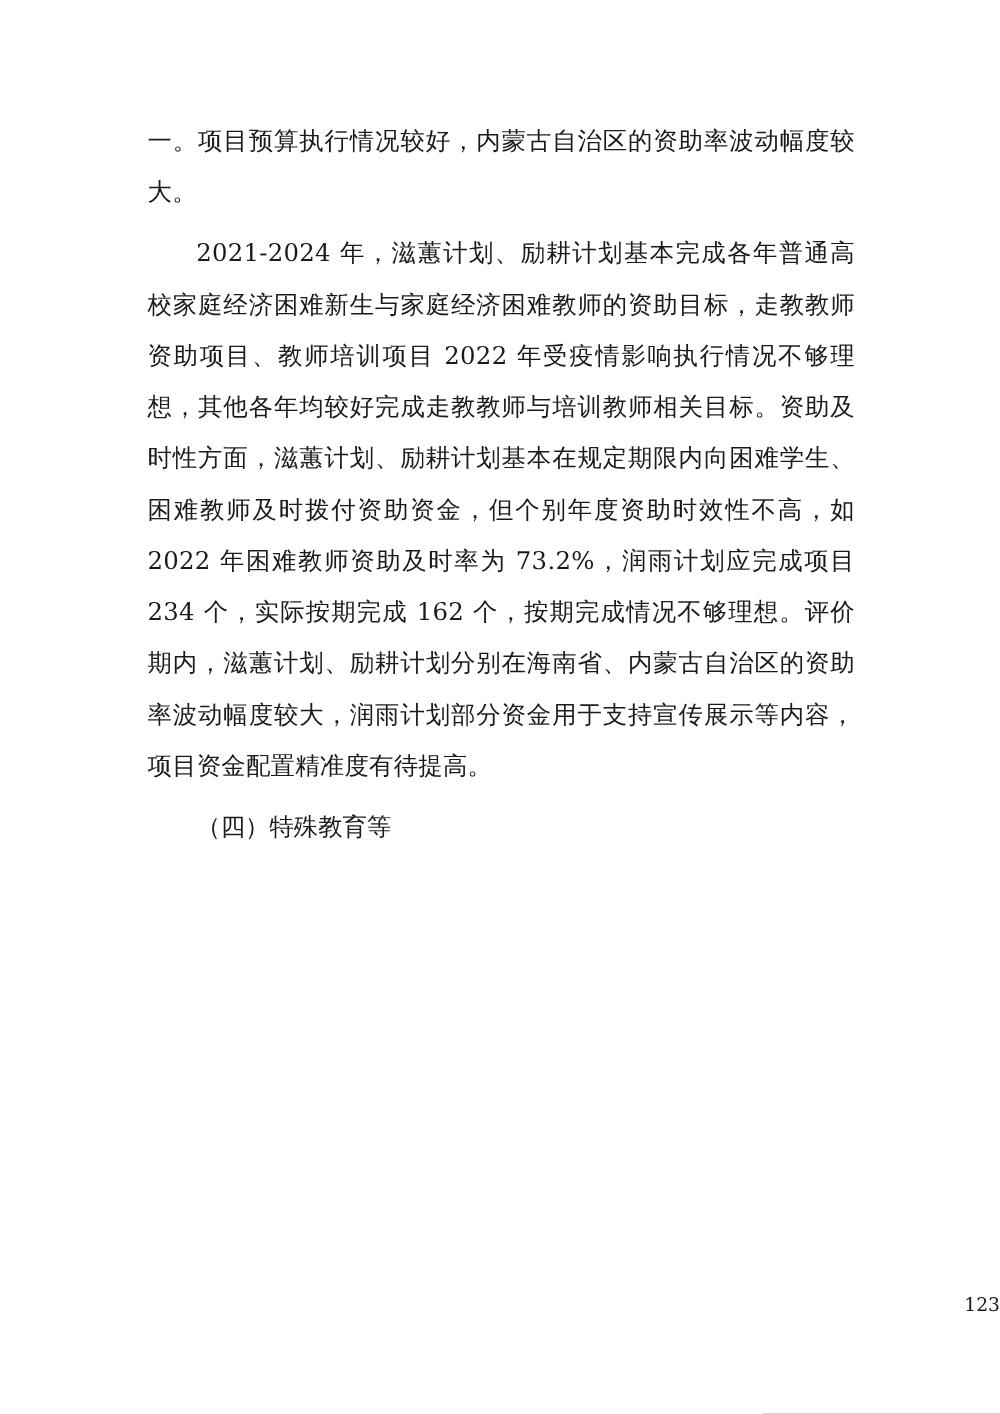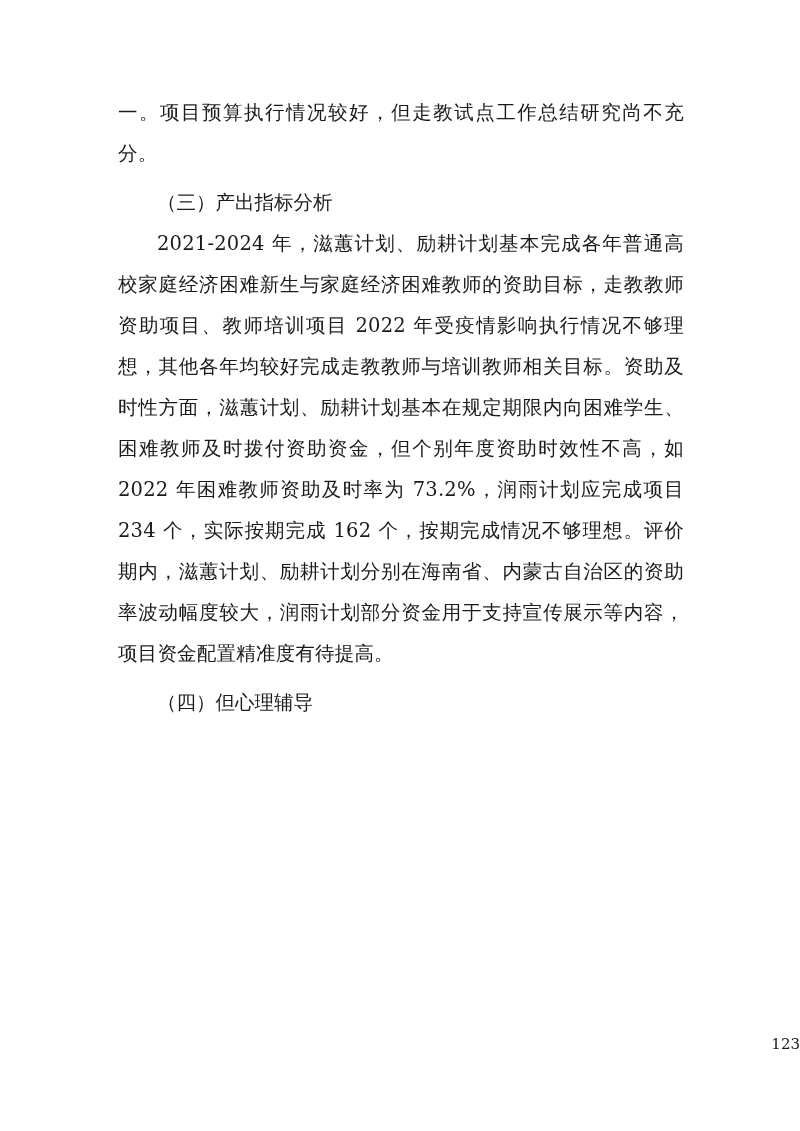--- a/index.html
+++ b/index.html
@@ -60,30 +60,29 @@
     color: #1a1a1a;
   }
 </style>
 </head>
 <body>
 
 <div class="page">
 
   <div class="content">
 
-    <p class="para indent-1">一。项目预算执行情况较好，但走教试点工作总结研究尚不充分。</p>
+    <p class="para indent-1">一。项目预算执行情况较好，内蒙古自治区的资助率波动幅度较大。</p>
 
     <div class="spacer"></div>
 
-    <p class="heading">（三）产出指标分析</p>
 
     <p class="para indent-2">2021-2024 年，滋蕙计划、励耕计划基本完成各年普通高校家庭经济困难新生与家庭经济困难教师的资助目标，走教教师资助项目、教师培训项目 2022 年受疫情影响执行情况不够理想，其他各年均较好完成走教教师与培训教师相关目标。资助及时性方面，滋蕙计划、励耕计划基本在规定期限内向困难学生、困难教师及时拨付资助资金，但个别年度资助时效性不高，如 2022 年困难教师资助及时率为 73.2%，润雨计划应完成项目 234 个，实际按期完成 162 个，按期完成情况不够理想。评价期内，滋蕙计划、励耕计划分别在海南省、内蒙古自治区的资助率波动幅度较大，润雨计划部分资金用于支持宣传展示等内容，项目资金配置精准度有待提高。</p>
 
     <div class="spacer"></div>
 
-    <p class="heading">（四）但心理辅导</p>
+    <p class="heading">（四）特殊教育等</p>
 
 
   </div>
 
   <div class="page-number">123</div>
 
 </div>
 
 </body></html>

